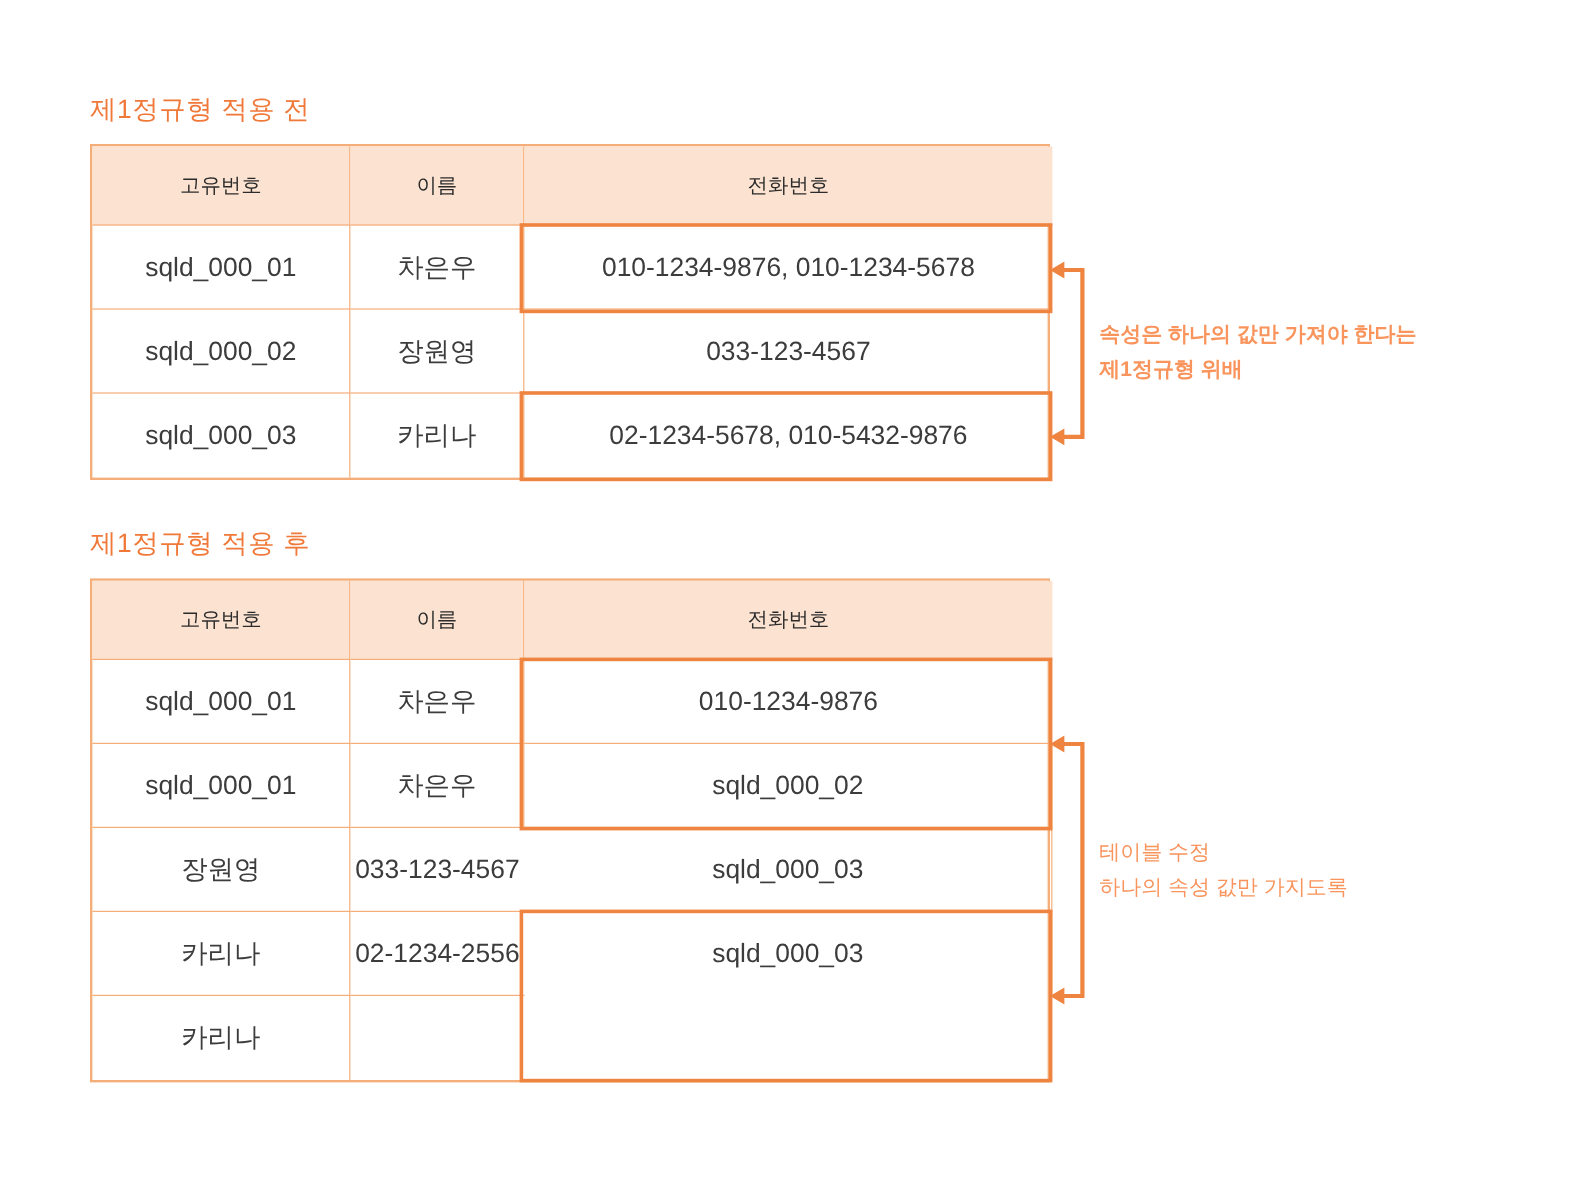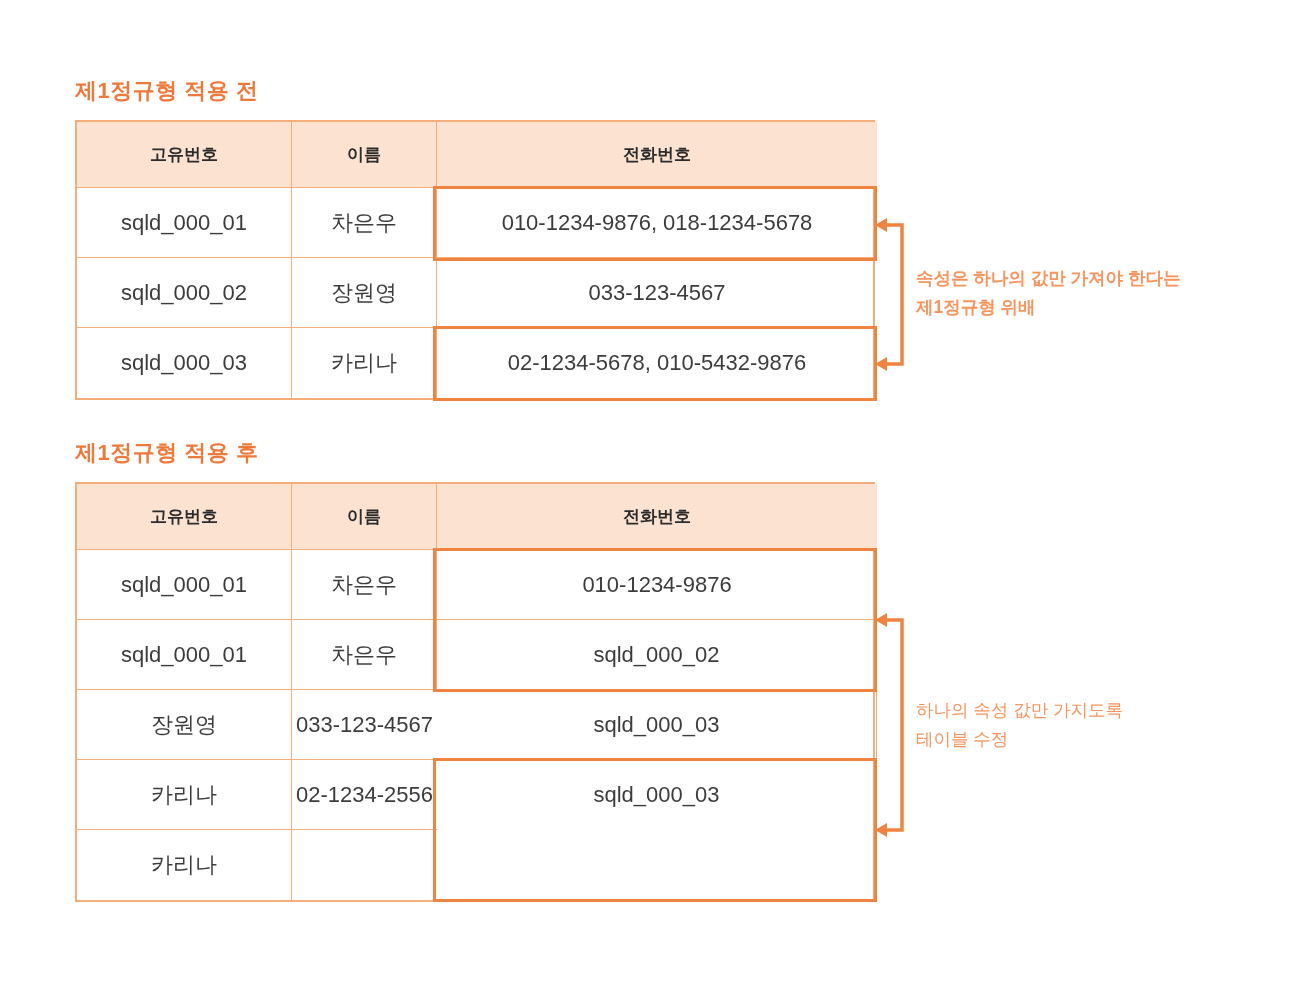--- a/index.html
+++ b/index.html
@@ -13,21 +13,21 @@
   }
   html,body{margin:0;padding:0;}
   body{
     width:1311px;height:983px;background:#ffffff;
     font-family:"Liberation Sans","DejaVu Sans",sans-serif;
     position:relative;overflow:hidden;
   }
   .page{position:absolute;inset:0;}
   .title{
     position:absolute;left:75px;margin:0;
-    font-size:22px;font-weight:bold;color:var(--title-color);
+    font-size:22px;font-weight:normal;color:var(--title-color);
     letter-spacing:0.5px;
   }
   .title-before{top:76px;}
   .title-after{top:438px;}
   .tbl{
     position:absolute;left:75px;width:800px;
     display:grid;grid-template-columns:215px 145px 440px;
     border:2px solid var(--border-thin);
     box-sizing:border-box;background:#fff;
   }
@@ -37,21 +37,21 @@
     display:flex;align-items:center;justify-content:center;
     border-right:1.5px solid var(--border-thin);
     border-bottom:1.5px solid var(--border-thin);
     font-size:22px;color:var(--cell-text);
     box-sizing:border-box;white-space:nowrap;
   }
   .cell.c3{border-right:none;}
   .tbl .cell.last-row{border-bottom:none;}
   .cell.hdr{
     background:var(--header-bg);
-    font-weight:bold;color:var(--header-text);
+    font-weight:normal;color:var(--header-text);
     font-size:17px;
   }
   .hbox{
     position:absolute;left:433px;width:444px;
     border:3px solid var(--border-thick);
     box-sizing:border-box;pointer-events:none;
   }
   .hbox-b1{top:186px;height:75px;}
   .hbox-b2{top:326px;height:75px;}
   .hbox-a1{top:548px;height:144px;}
@@ -74,21 +74,21 @@
 
   <h2 class="title title-before">제1정규형 적용 전</h2>
 
   <div class="tbl tbl-before">
     <div class="cell hdr c1">고유번호</div>
     <div class="cell hdr c2">이름</div>
     <div class="cell hdr c3">전화번호</div>
 
     <div class="cell c1">sqld_000_01</div>
     <div class="cell c2">차은우</div>
-    <div class="cell c3">010-1234-9876, 018-1234-5678</div>
+    <div class="cell c3">010-1234-9876, 010-1234-5678</div>
 
     <div class="cell c1">sqld_000_02</div>
     <div class="cell c2">장원영</div>
     <div class="cell c3">033-123-4567</div>
 
     <div class="cell c1 last-row">sqld_000_03</div>
     <div class="cell c2 last-row">카리나</div>
     <div class="cell c3 last-row">02-1234-5678, 010-5432-9876</div>
   </div>
 
@@ -135,17 +135,17 @@
   <div class="hbox hbox-a1"></div>
   <div class="hbox hbox-a2"></div>
 
   <svg class="bracket bracket-after" width="46" height="240">
     <path d="M10 12 H28 V222 H10" fill="none" stroke="#EE8440" stroke-width="3.5"></path>
     <polygon points="1,12 13,5 13,19" fill="#EE8440"></polygon>
     <polygon points="1,222 13,215 13,229" fill="#EE8440"></polygon>
   </svg>
 
   <div class="note note-after">
+    <div>테이블 수정</div>
     <div>하나의 속성 값만 가지도록</div>
-    <div>테이블 수정</div>
   </div>
 
 </div>
 
 </body></html>

